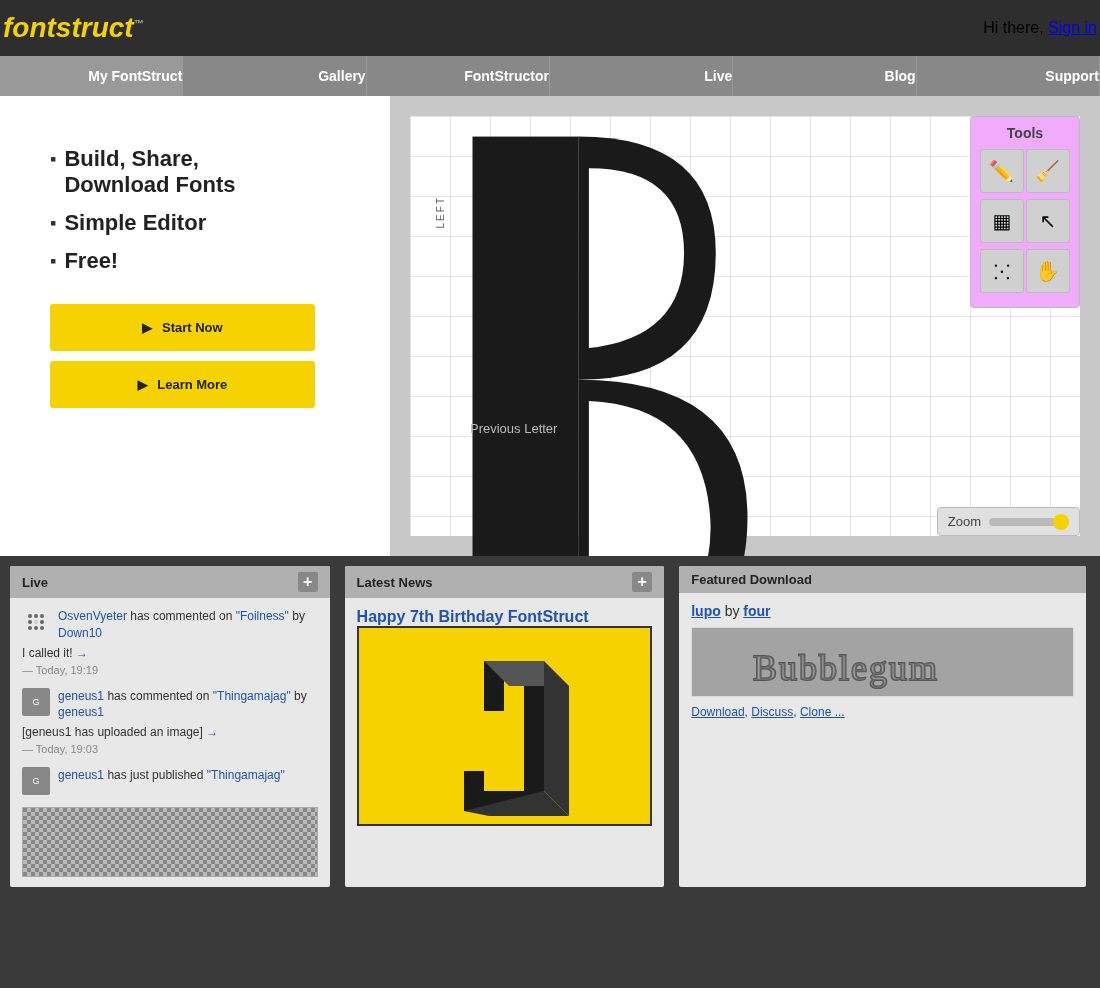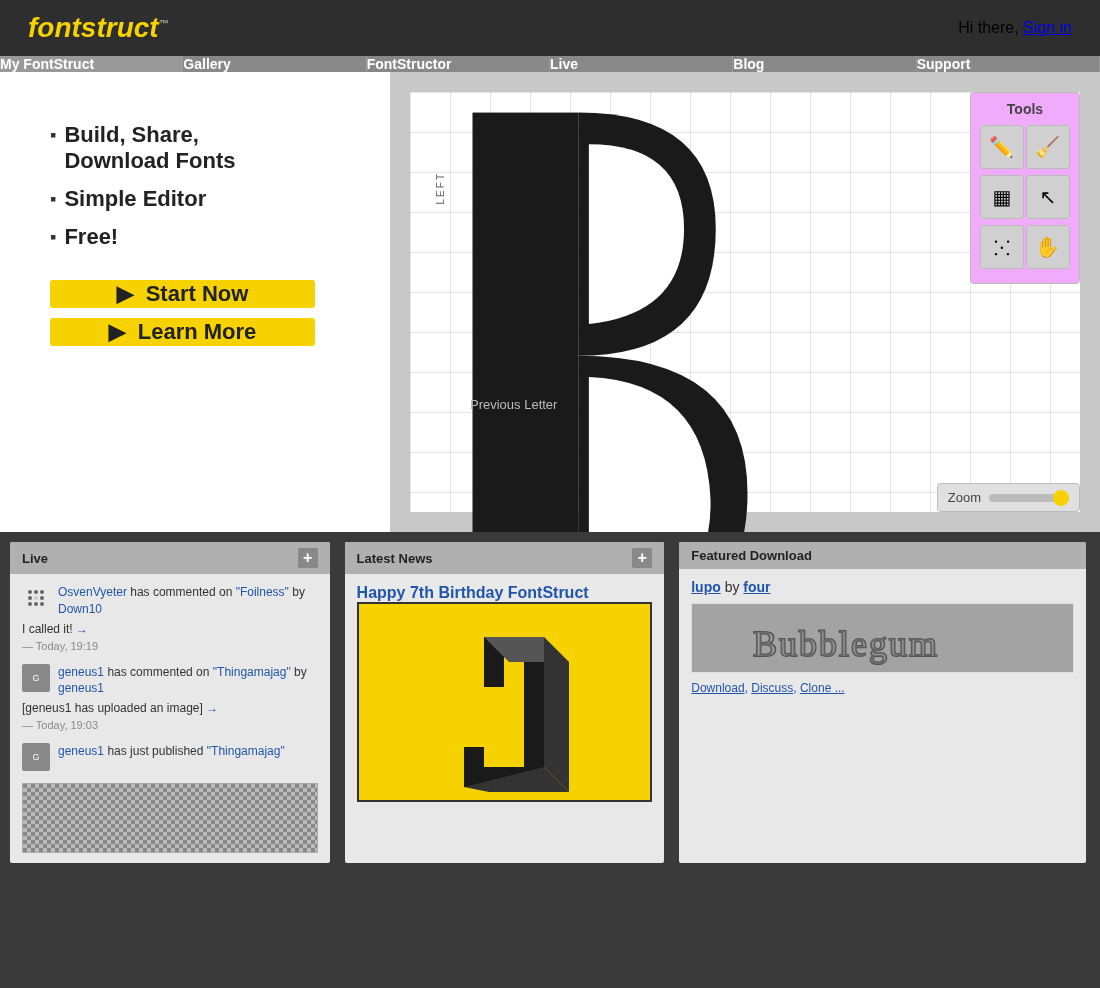--- a/index.html
+++ b/index.html
@@ -1,43 +1,43 @@
 <!DOCTYPE html>
 <html><head>
   <meta charset="utf-8">
   <style>
     * { margin: 0; padding: 0; box-sizing: border-box; }
     body { font-family: Arial, Helvetica, sans-serif; background: #3a3a3a; width: 1100px; min-height: 988px; }
 
     
     #header {
       background: #2e2e2e;
-      padding: 12px 28px;
+      padding: 12px 3px;
       display: flex;
       align-items: center;
       justify-content: space-between;
     }
     #logo {
       font-size: 28px;
       font-weight: bold;
       color: #fff;
       font-style: italic;
     }
     #logo span { color: #f5d200; }
     #logo sup { font-size: 10px; color: #aaa; vertical-align: super; font-style: normal; }
 
     
     #nav {
       display: flex;
       background: #888;
     }
     .nav-item {
       flex: 1;
-      text-align: left;
-      padding: 0 0;
+      text-align: right;
+      padding: 12px 0;
       font-size: 14px;
       font-weight: bold;
       color: #fff;
       cursor: pointer;
       border-right: 1px solid #999;
     }
     .nav-item.active { background: #999; }
 
     
     #hero {
@@ -67,24 +67,24 @@
       gap: 8px;
     }
     .feature-bullet {
       color: #333;
       font-size: 18px;
       margin-top: 3px;
     }
     .cta-btn {
       display: block;
       width: 265px;
-      padding: 1px 20px;
+      padding: 16px 20px;
       background: #f5d200;
       color: #222;
-      font-size: 22px;
+      font-size: 13px;
       font-weight: bold;
       text-align: center;
       margin-bottom: 10px;
       cursor: pointer;
       border: none;
       border-radius: 3px;
     }
     .btn-arrow { margin-right: 6px; }
 
     

